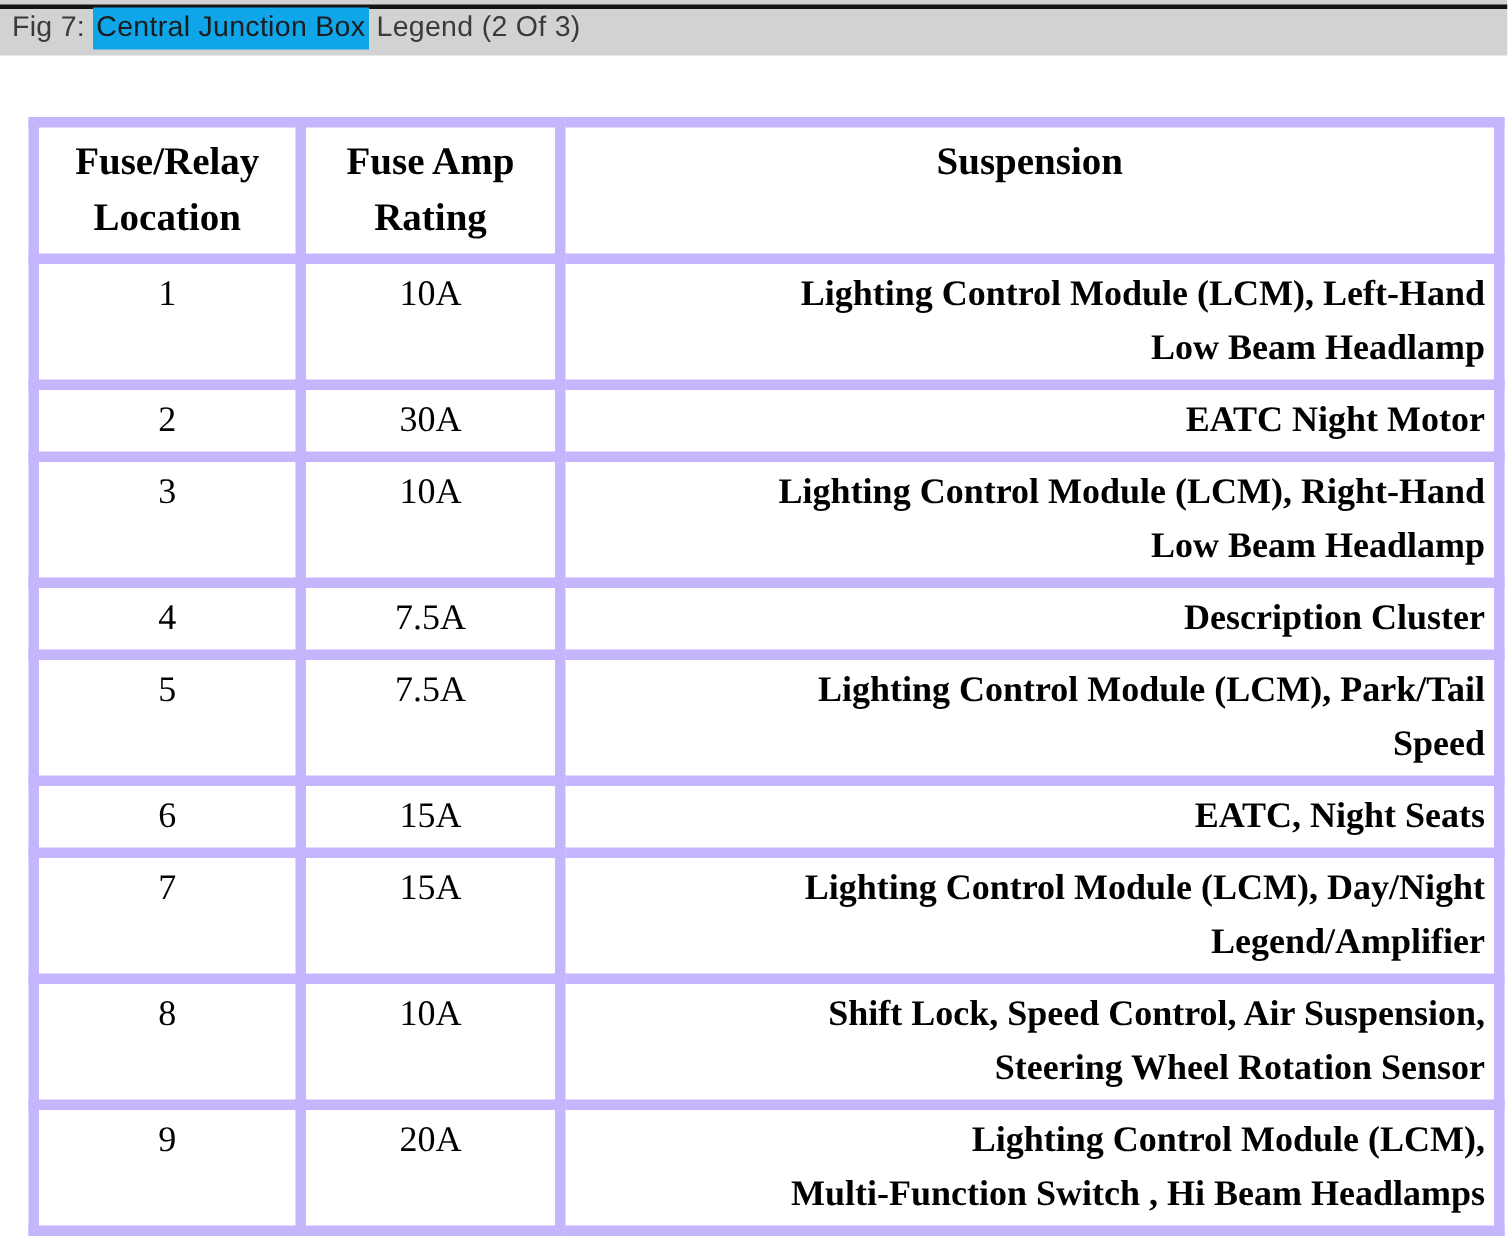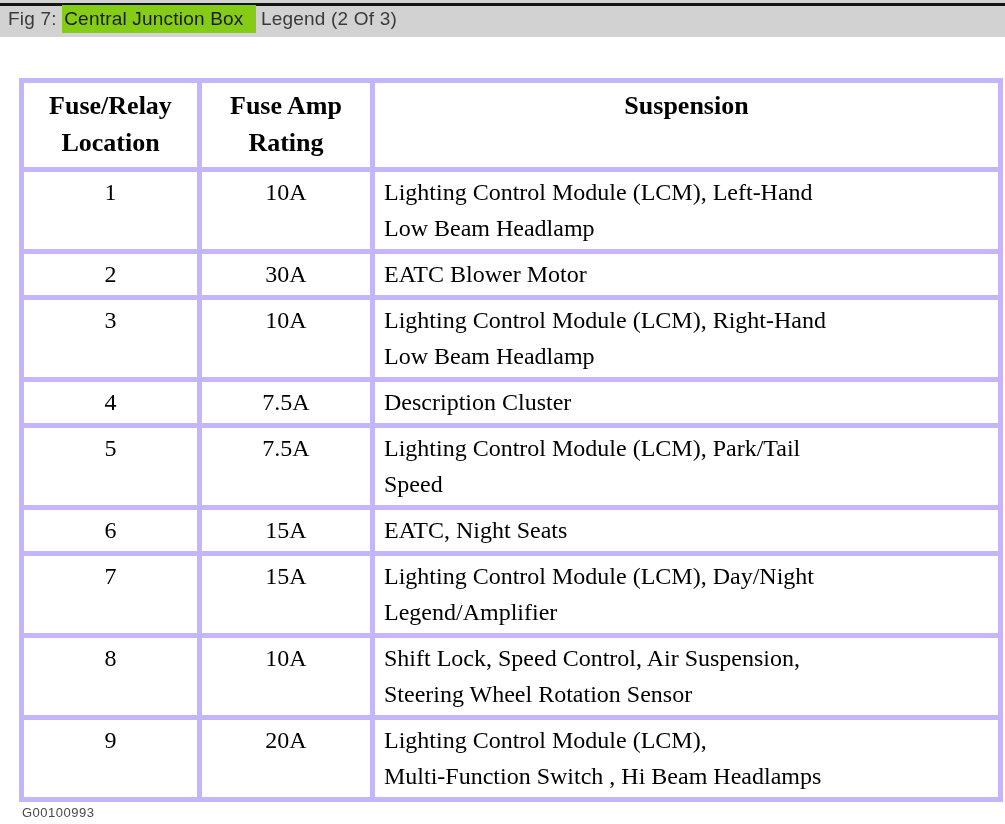--- a/index.html
+++ b/index.html
@@ -31,59 +31,60 @@
   .caption-text {
     position: absolute;
     top: 8px;
     left: 8px;
     font-size: 19px;
     color: #3a3a3a;
     letter-spacing: 0.2px;
     white-space: nowrap;
   }
   .caption-text mark {
-    background: #84cc16;
+    background: #0ea5e9;
     color: #1c1c1c;
-    padding: 3px 12px 4px 2px;
+    padding: 3px 2px 4px 2px;
   }
 
   
   .fuse-table {
     margin: 41px 0 0 19px;
     width: 984px;
     border-collapse: collapse;
     table-layout: fixed;
     font-family: "Liberation Serif", "DejaVu Serif", serif;
     color: #000000;
   }
   .fuse-table th,
   .fuse-table td {
-    border: 5px solid #c4b5fd;
+    border: 7px solid #c4b5fd;
     vertical-align: top;
     box-sizing: border-box;
   }
   .fuse-table th {
     font-size: 26px;
     font-weight: bold;
     line-height: 37px;
     padding: 4px 2px 6px 2px;
     text-align: center;
     white-space: pre-line;
   }
   .fuse-table td {
     font-size: 24px;
     line-height: 36px;
     padding: 2px 2px 3px 2px;
   }
   td.cell-center { text-align: center; }
   td.cell-desc {
-    text-align: left;
+    text-align: right;
     padding-left: 9px;
     padding-right: 6px;
     white-space: pre-line;
+    font-weight: bold;
   }
   .col-location { width: 178px; }
   .col-amp      { width: 173px; }
 
   
   .figure-id {
     margin: 3px 0 0 22px;
     font-size: 13px;
     color: #4a4a4a;
     letter-spacing: 0.5px;
@@ -117,21 +118,21 @@
   <tbody>
       <tr>
         <td class="cell-center">1</td>
         <td class="cell-center">10A</td>
         <td class="cell-desc">Lighting Control Module (LCM), Left-Hand
 Low Beam Headlamp</td>
       </tr>
       <tr>
         <td class="cell-center">2</td>
         <td class="cell-center">30A</td>
-        <td class="cell-desc">EATC Blower Motor</td>
+        <td class="cell-desc">EATC Night Motor</td>
       </tr>
       <tr>
         <td class="cell-center">3</td>
         <td class="cell-center">10A</td>
         <td class="cell-desc">Lighting Control Module (LCM), Right-Hand
 Low Beam Headlamp</td>
       </tr>
       <tr>
         <td class="cell-center">4</td>
         <td class="cell-center">7.5A</td>

